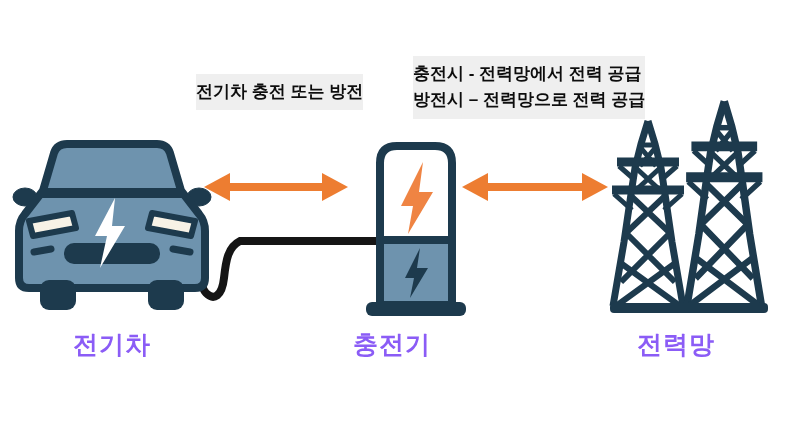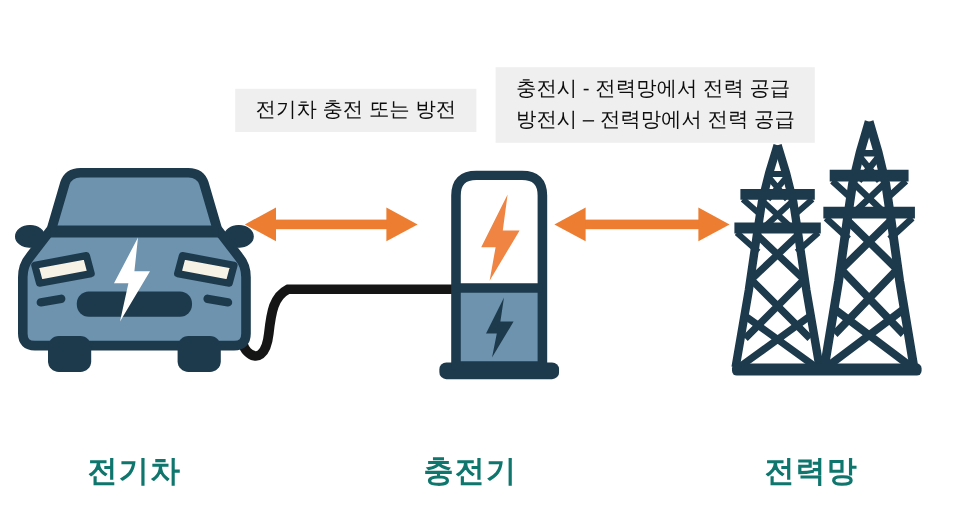--- a/index.html
+++ b/index.html
@@ -5,44 +5,43 @@
   html,body{margin:0;padding:0;}
   body{
     width:800px;height:436px;position:relative;overflow:hidden;
     background:#ffffff;
     font-family:"Liberation Sans","DejaVu Sans",sans-serif;
   }
   .abs{position:absolute;}
   .note{
     background:#efefef;color:#0d0d0d;
     font-size:17px;line-height:1.55;
-    padding:5px 17px;white-space:nowrap;
+    padding:5px 0;white-space:nowrap;font-weight:bold;
   }
   .note-left{left:196px;top:74px;text-align:right;}
   .note-right{left:413px;top:56px;}
   .icon-label{
-    color:#0f766e;font-weight:bold;font-size:25px;
+    color:#8b5cf6;font-weight:bold;font-size:25px;
     transform:translateX(-50%);white-space:nowrap;
     letter-spacing:1px;
-    margin-top:48px;
   }
   svg{display:block;}
 </style>
 </head>
 <body>
 
 <div>
 
   <div class="abs note note-left">
     <span>전기차 충전 또는 방전</span>
   </div>
 
   <div class="abs note note-right">
     <div>충전시 - 전력망에서 전력 공급</div>
-    <div>방전시 – 전력망에서 전력 공급</div>
+    <div>방전시 – 전력망으로 전력 공급</div>
   </div>
 
   <svg class="abs" style="left:0;top:0;" width="800" height="436" viewBox="0 0 800 436">
 
     <path d="M188,252 C202,260 197,284 206,293 C214,301 222,296 224,278 C226,260 228,247 240,241 L382,241" fill="none" stroke="#151515" stroke-width="8" stroke-linecap="round"></path>
 
     <g fill="#ed7d31">
       <rect x="224" y="183" width="104" height="8"></rect>
       <polygon points="204,187 230,173 230,201"></polygon>
       <polygon points="348,187 322,173 322,201"></polygon>

